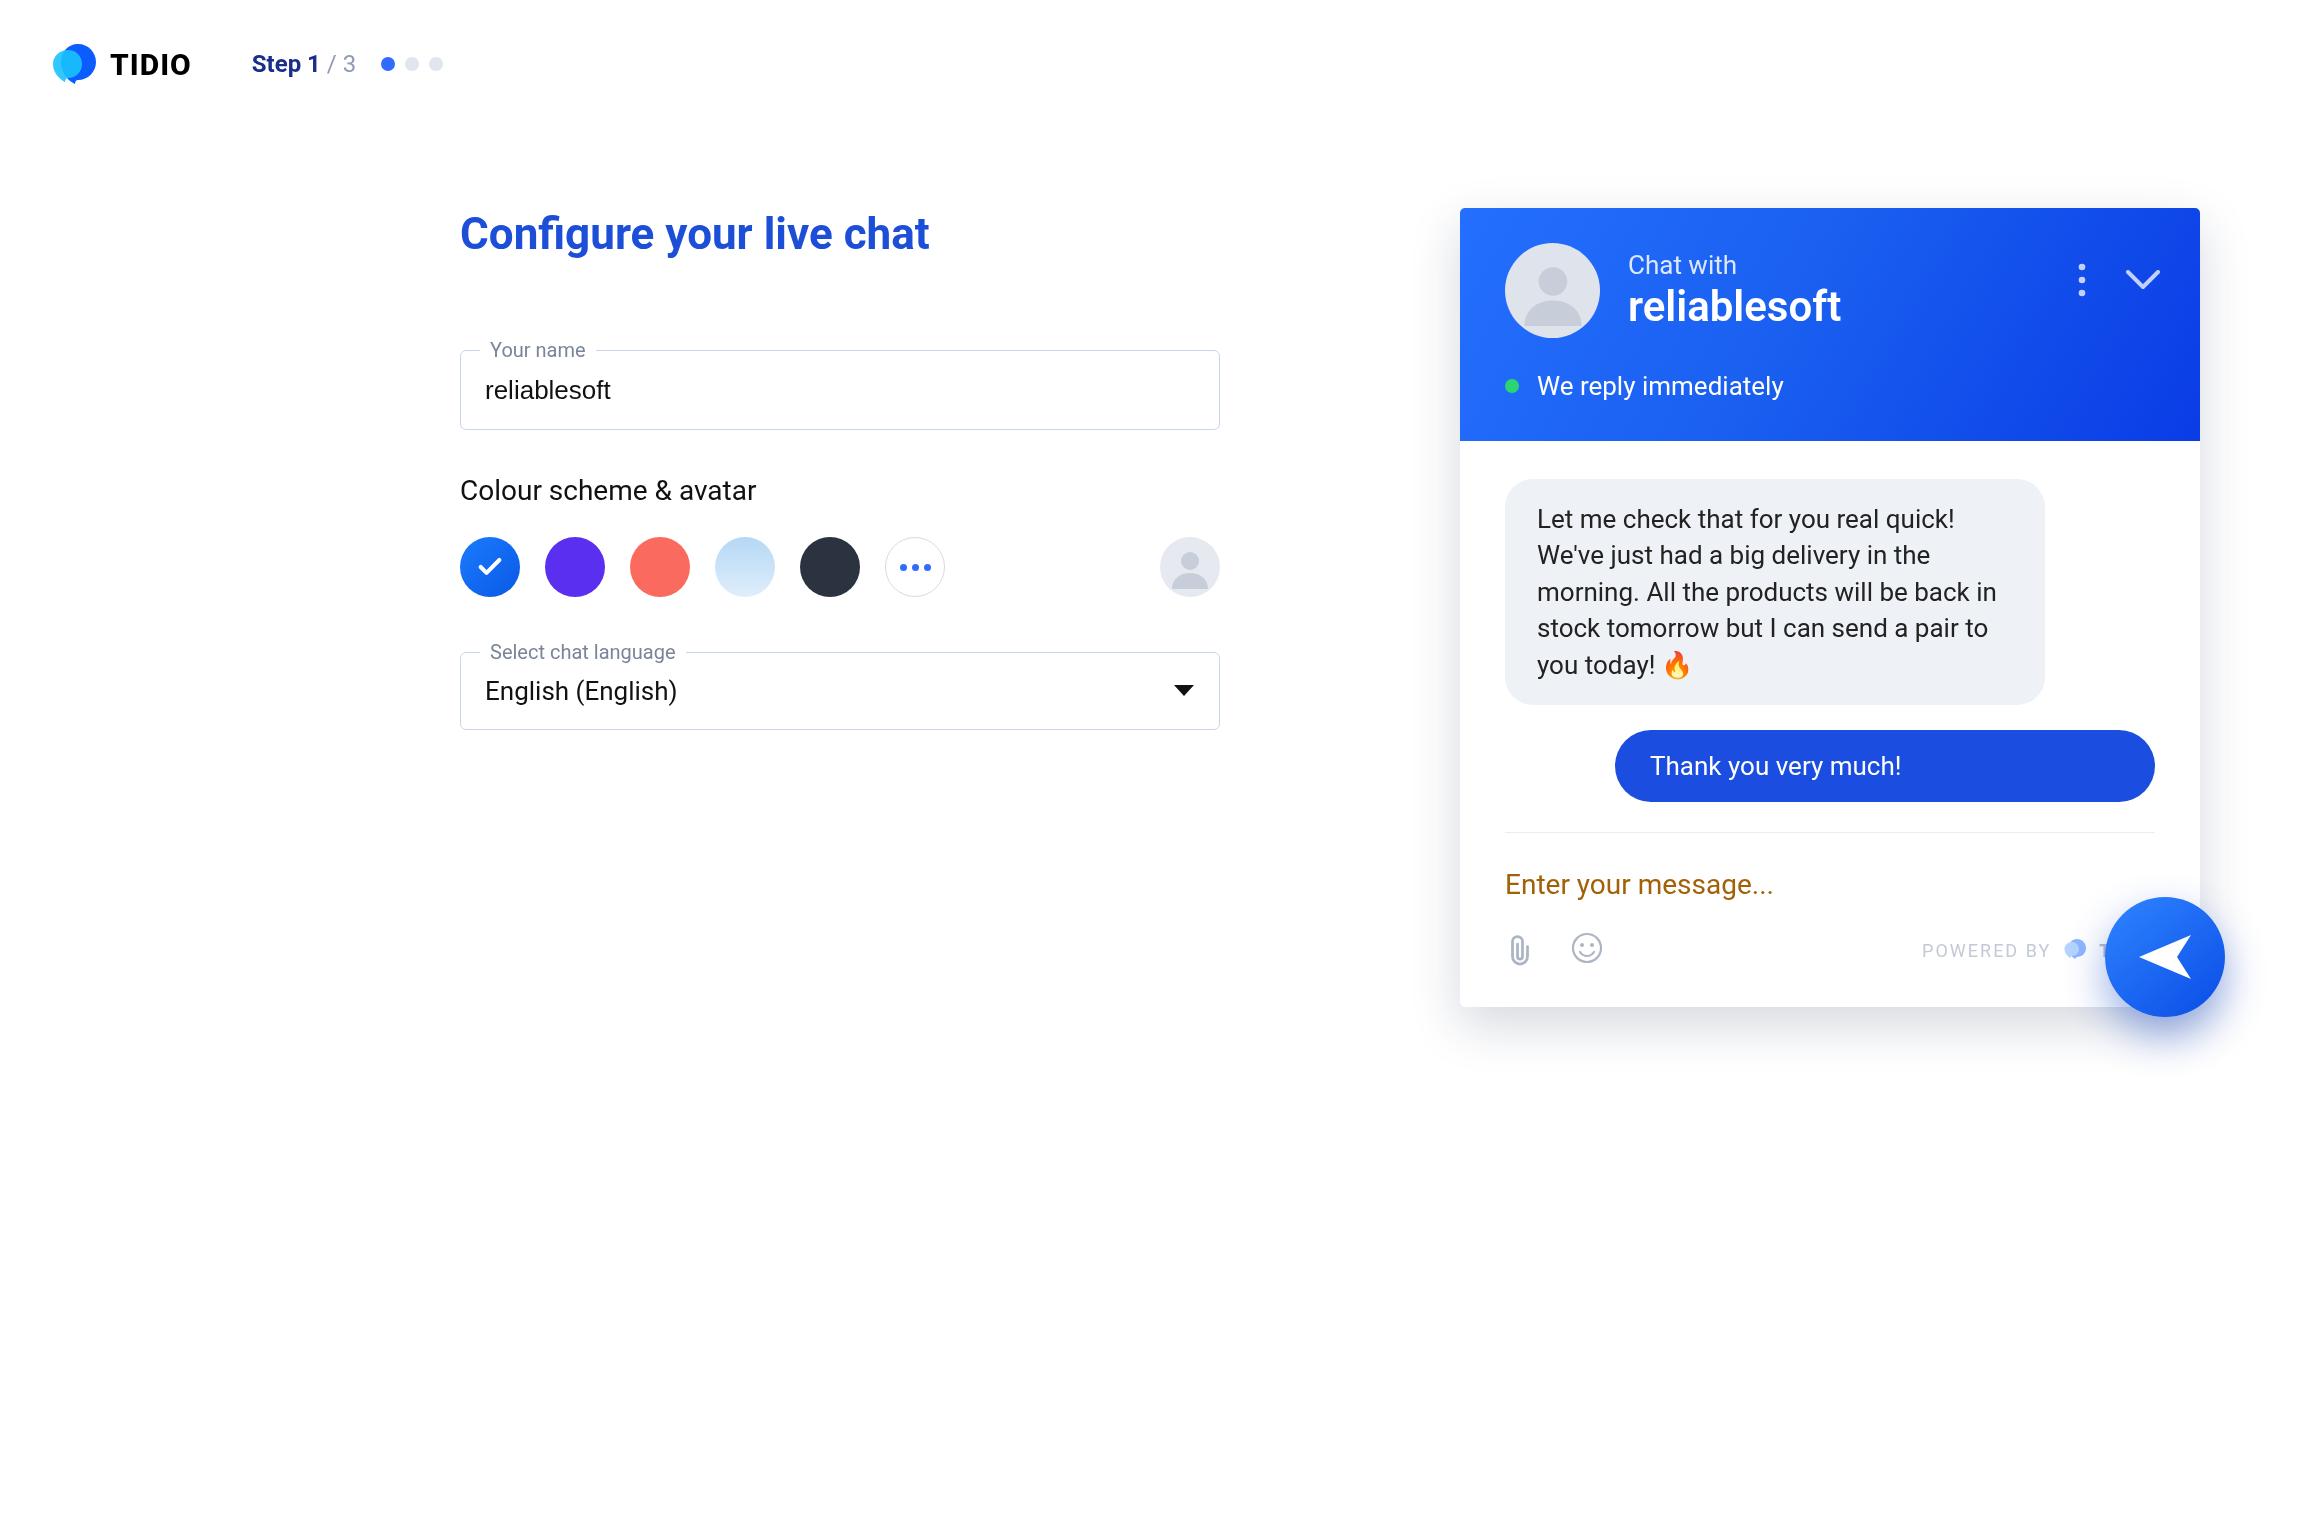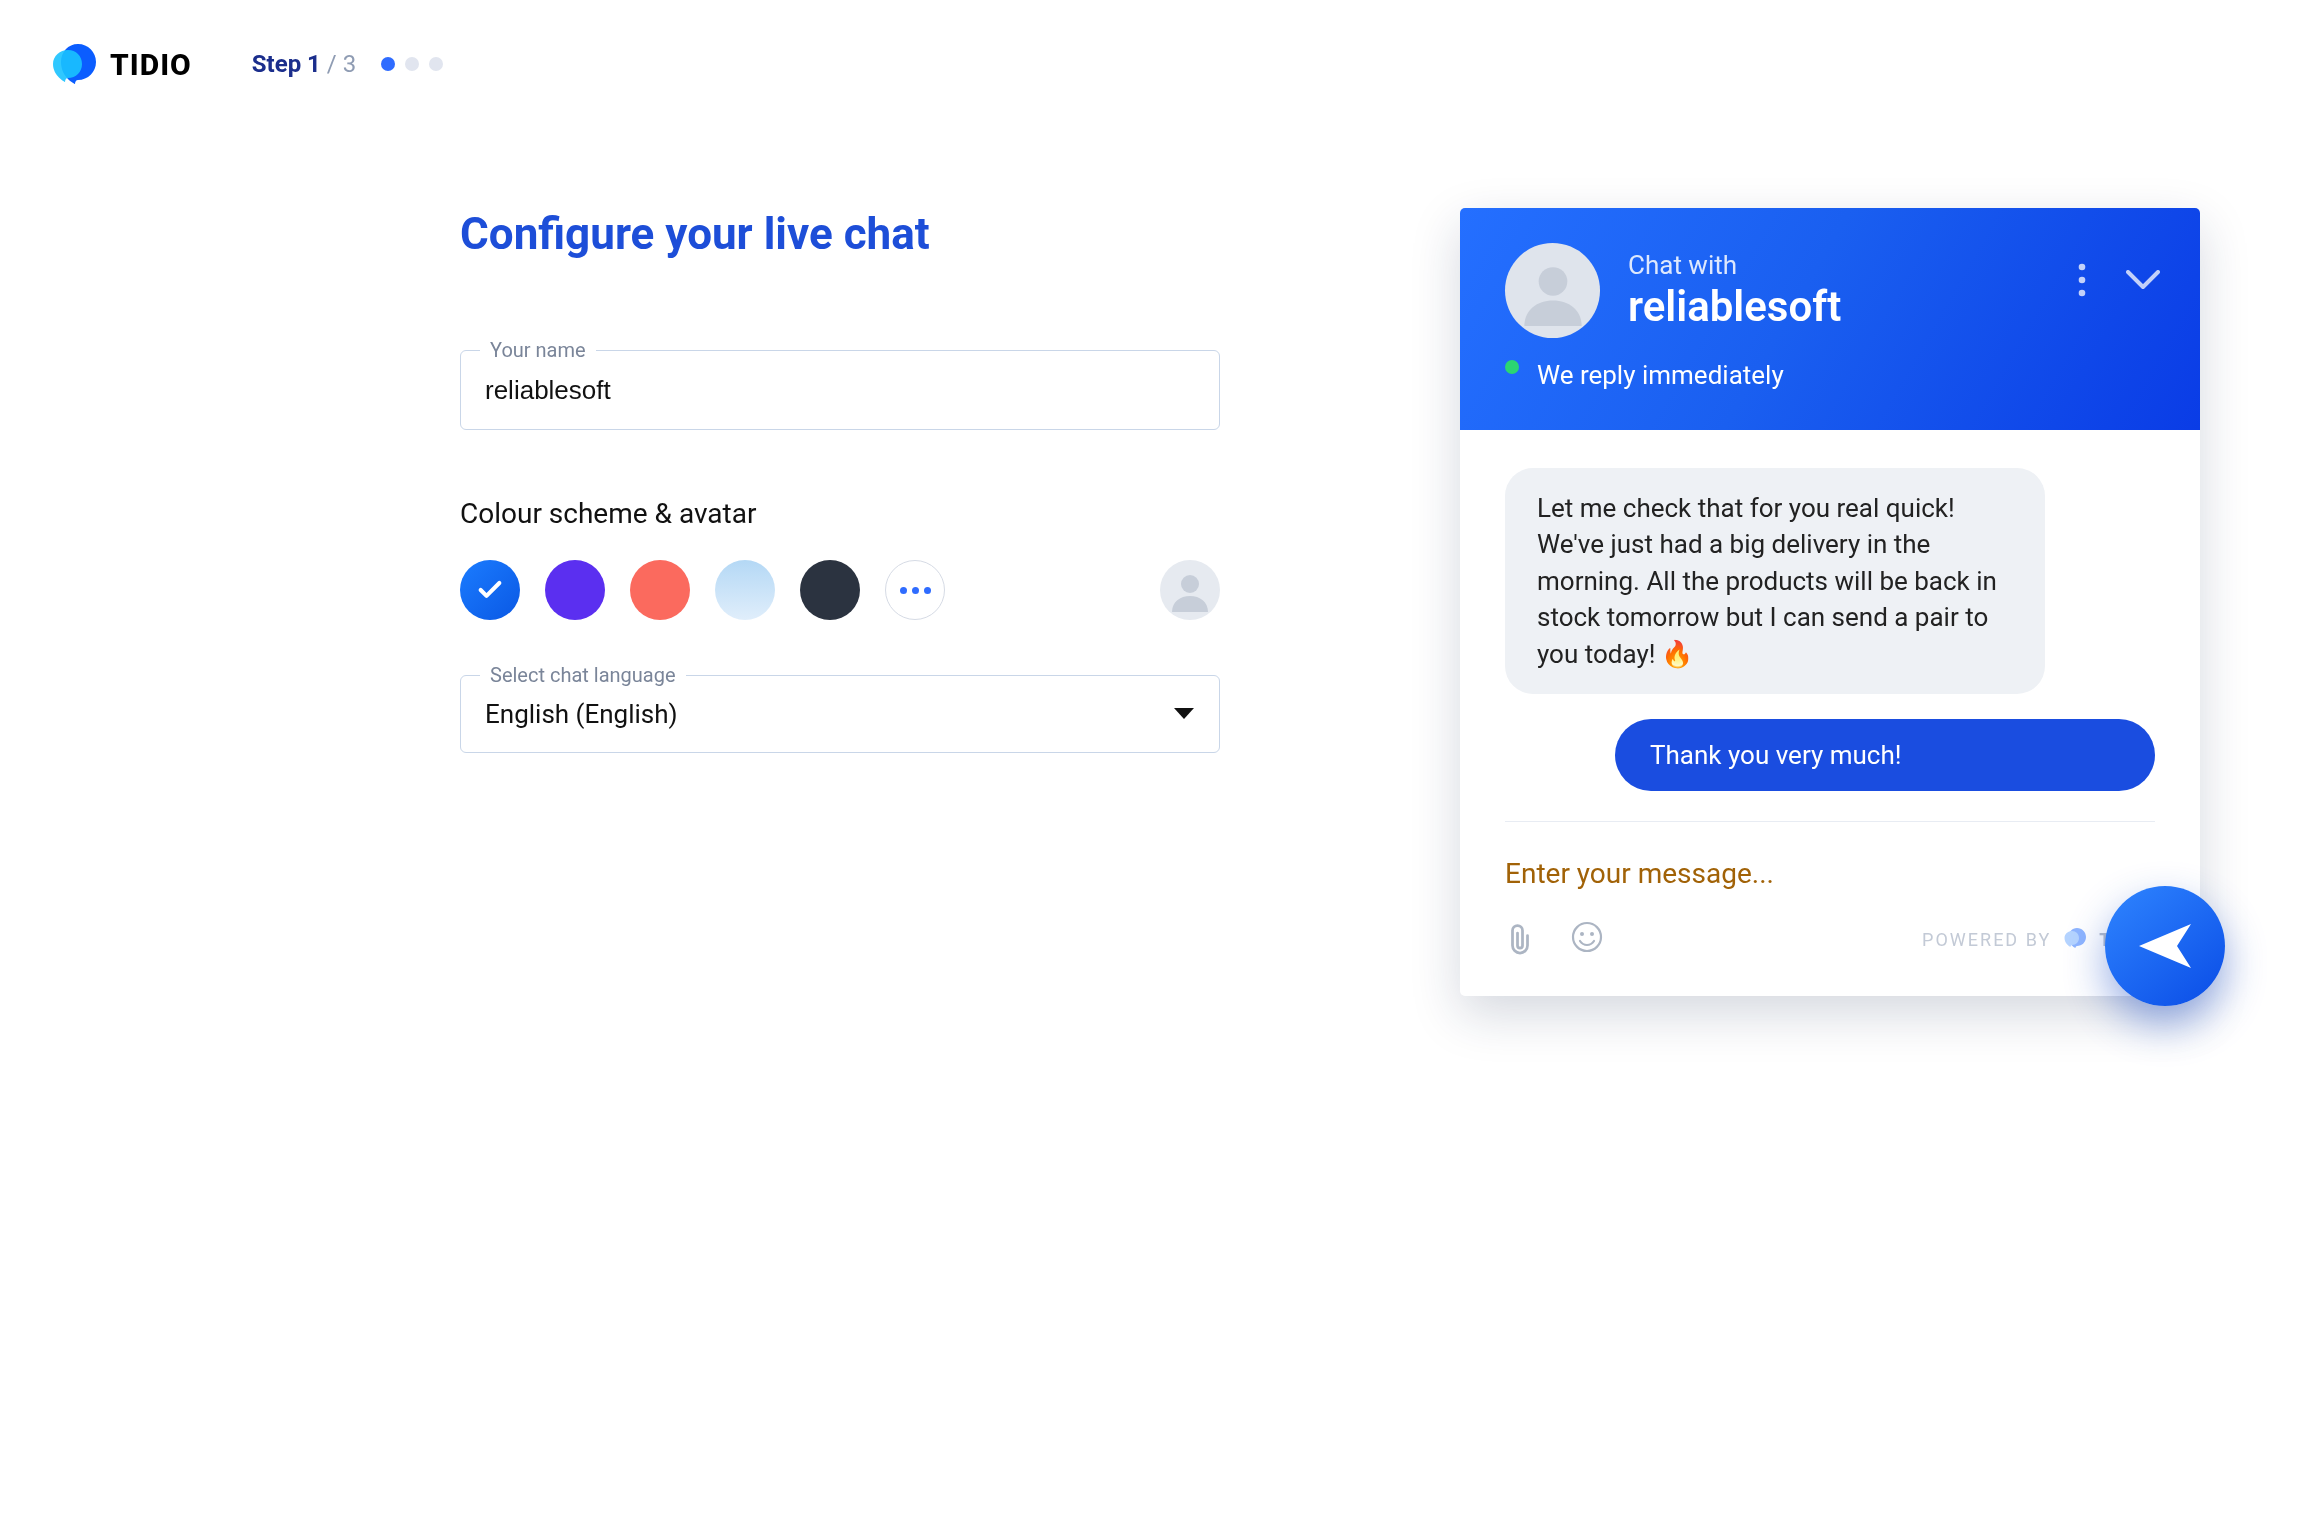--- a/index.html
+++ b/index.html
@@ -61,21 +61,21 @@
       width: 760px;
     }
     .page-title {
       font-size: 44px;
       font-weight: 700;
       color: #1d4ed8;
       margin-bottom: 90px;
     }
     .field {
       position: relative;
-      margin-bottom: 67px;
+      margin-bottom: 44px;
     }
     .field-label {
       position: absolute;
       top: -12px;
       left: 20px;
       background: #fff;
       padding: 0 10px;
       font-size: 20px;
       color: #7a8599;
     }
@@ -174,22 +174,22 @@
       display:flex;align-items:center;justify-content:center;
     }
     .hdr-titles .line1 { font-size: 26px; opacity: 0.85; }
     .hdr-titles .line2 { font-size: 42px; font-weight: 600; margin-top: 2px; }
     .hdr-actions {
       position: absolute; right: 40px; top: 55px;
       display: flex; align-items: center; gap: 40px;
       opacity: 0.75;
     }
     .reply-row {
-      margin-top: 22px;
-      display: flex; align-items: flex-start; gap: 18px;
+      margin-top: 33px;
+      display: flex; align-items: center; gap: 18px;
       font-size: 26px;
       padding-bottom: 20px;
     }
     .online-dot { width: 14px; height: 14px; background: #2bd672; border-radius: 50%; }
     .wave {
       height: 28px;
       background: #fff;
       border-top-left-radius: 100% 60px;
       border-top-right-radius: 100% 60px;
       margin-top: -10px;

